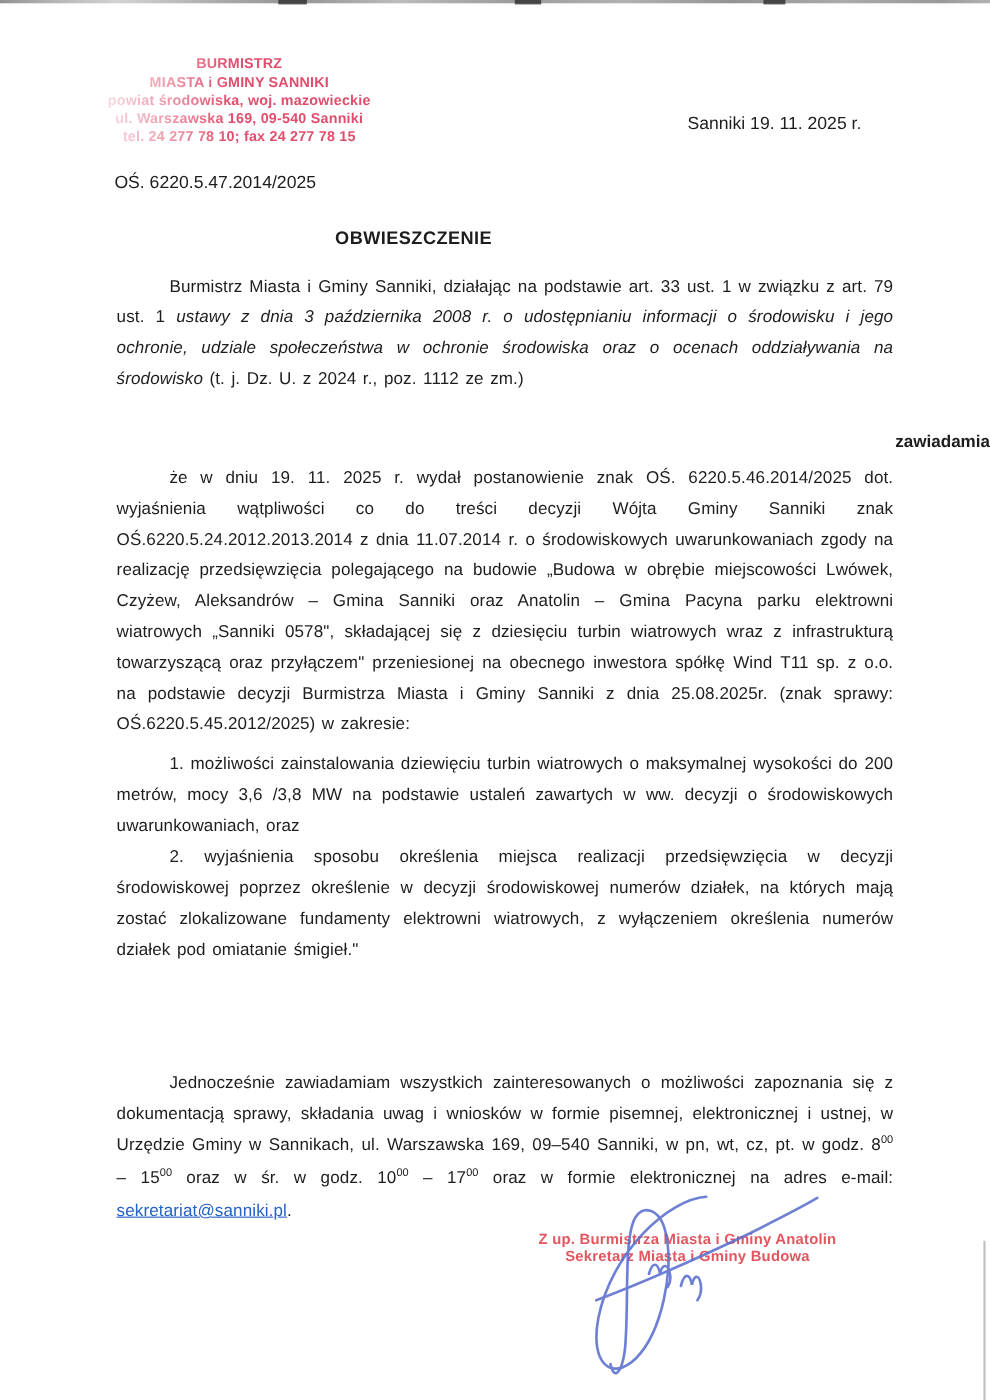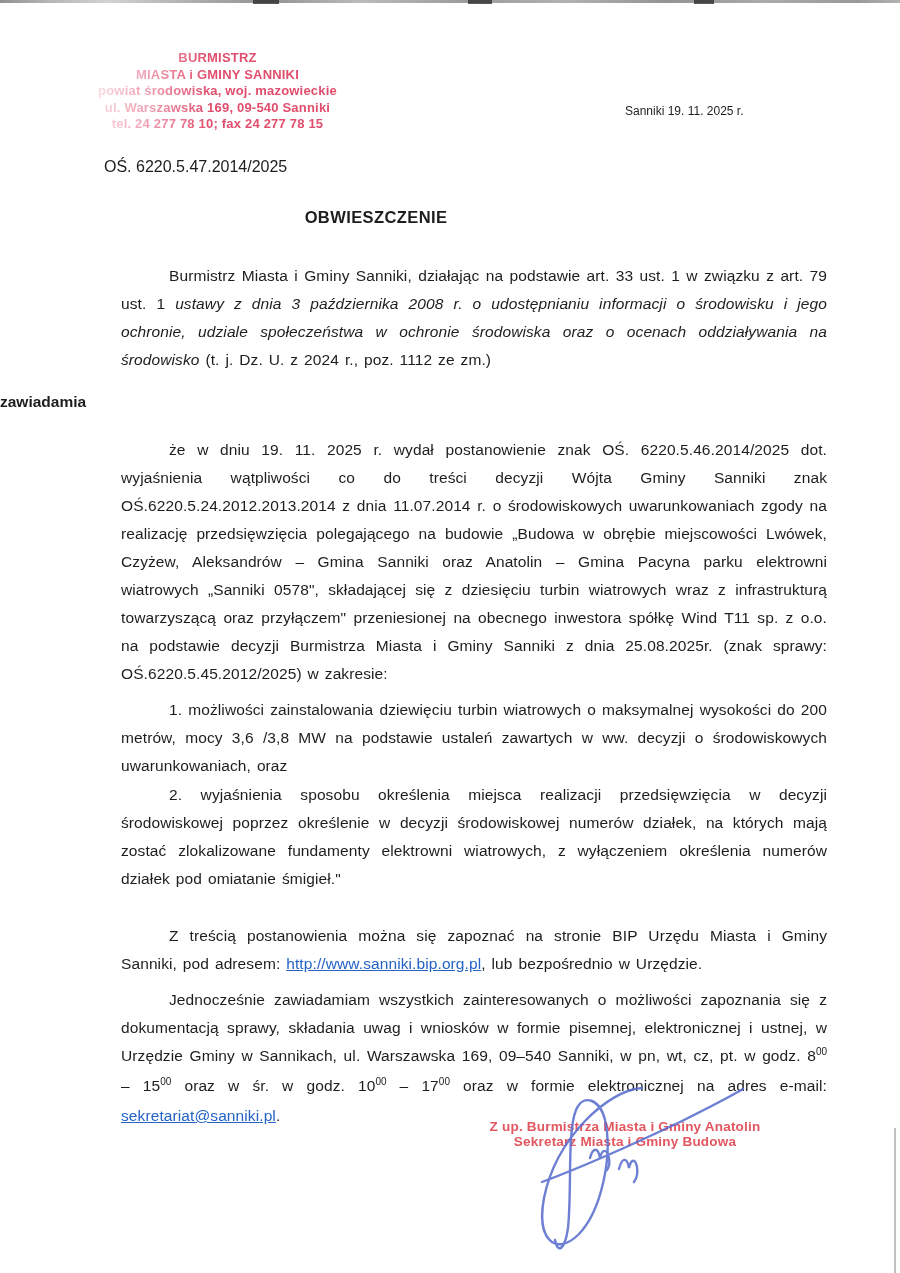--- a/index.html
+++ b/index.html
@@ -17,34 +17,34 @@
   .top-dash { position:absolute; top:0; height:4px; background:#2f2f2f; opacity:.8; }
   .edge-right { position:absolute; right:4px; top:1128px; width:2px; height:145px; background:#b5b5b5; opacity:.85; }
 
   
   .stamp {
     position:absolute; left:95px; top:50px; width:245px; text-align:center;
     color:#e14e6d; font-size:13px; line-height:16.6px; font-weight:600; letter-spacing:.2px;
     -webkit-mask-image:linear-gradient(to right, rgba(0,0,0,.18) 0px, rgba(0,0,0,.55) 55px, #000 115px);
     mask-image:linear-gradient(to right, rgba(0,0,0,.18) 0px, rgba(0,0,0,.55) 55px, #000 115px);
   }
-  .date  { position:absolute; left:625px; top:104px; font-size:12px; }
+  .date  { position:absolute; left:625px; top:104px; font-size:16px; }
   .ref   { position:absolute; left:104px; top:158px; font-size:16px; }
 
   .doc-title {
     position:absolute; left:0; top:208px; width:752px; text-align:center;
     font-weight:bold; font-size:16.5px; letter-spacing:.4px;
   }
   .sub-heading {
-    position:absolute; left:0; top:393px; width:900px; text-align:left;
+    position:absolute; left:0; top:393px; width:900px; text-align:right;
     font-weight:bold; font-size:15.5px;
   }
 
   .bodytext {
-    position:absolute; left:106px; width:706px; margin:15px;
+    position:absolute; left:106px; width:706px; margin:0;
     font-size:15.5px; line-height:28px; text-align:justify; text-indent:48px;
     letter-spacing:.1px; word-spacing:1.5px;
   }
   .p-intro  { top:247px; }
   .p-notice { top:421px; }
   .p-item1  { top:681px; }
   .p-item2  { top:766px; }
   .p-access { top:907px; }
   .p-info   { top:971px; }
 
@@ -91,21 +91,20 @@
   <p class="bodytext p-intro"><span>Burmistrz Miasta i Gminy Sanniki, działając na podstawie art. 33 ust. 1 w związku z art. 79 ust. 1 </span><span class="it">ustawy z dnia 3 października 2008 r. o udostępnianiu informacji o środowisku i jego ochronie, udziale społeczeństwa w ochronie środowiska oraz o ocenach oddziaływania na środowisko</span><span> (t. j. Dz. U. z 2024 r., poz. 1112 ze zm.)</span></p>
 
   <div class="sub-heading">zawiadamia</div>
 
   <p class="bodytext p-notice">że w dniu 19. 11. 2025 r. wydał postanowienie  znak OŚ. 6220.5.46.2014/2025 dot. wyjaśnienia wątpliwości co do treści decyzji Wójta Gminy Sanniki znak OŚ.6220.5.24.2012.2013.2014 z dnia 11.07.2014 r. o środowiskowych uwarunkowaniach zgody na realizację przedsięwzięcia polegającego na budowie „Budowa w obrębie miejscowości Lwówek, Czyżew, Aleksandrów – Gmina Sanniki oraz Anatolin – Gmina Pacyna parku elektrowni wiatrowych „Sanniki 0578", składającej się z dziesięciu turbin wiatrowych wraz z infrastrukturą towarzyszącą oraz przyłączem" przeniesionej na obecnego inwestora spółkę Wind T11 sp. z o.o. na podstawie decyzji Burmistrza Miasta i Gminy Sanniki z dnia 25.08.2025r. (znak sprawy: OŚ.6220.5.45.2012/2025) w zakresie:</p>
 
   <p class="bodytext p-item1">1. możliwości zainstalowania dziewięciu turbin wiatrowych o maksymalnej wysokości do 200 metrów, mocy 3,6 /3,8 MW na podstawie ustaleń zawartych w ww. decyzji o środowiskowych uwarunkowaniach, oraz</p>
 
   <p class="bodytext p-item2">2. wyjaśnienia sposobu określenia miejsca realizacji przedsięwzięcia w decyzji środowiskowej poprzez określenie w decyzji środowiskowej numerów działek, na których mają zostać zlokalizowane fundamenty elektrowni wiatrowych, z wyłączeniem określenia numerów działek pod omiatanie śmigieł."</p>
 
-  <p class="bodytext p-access"><span>Z treścią postanowienia można się zapoznać na stronie BIP Urzędu Miasta i Gminy Sanniki, pod adresem: </span><a class="lnk" href="#">http://www.sanniki.bip.org.pl</a><span>, lub bezpośrednio w Urzędzie.</span></p>
 
   <p class="bodytext p-info"><span>Jednocześnie zawiadamiam wszystkich zainteresowanych o możliwości zapoznania się z dokumentacją sprawy, składania uwag i wniosków w formie pisemnej, elektronicznej i ustnej, w Urzędzie Gminy w Sannikach, ul. Warszawska 169, 09–540 Sanniki, w pn, wt, cz, pt. w godz. 8</span><span class="sup">00</span><span> – 15</span><span class="sup">00</span><span> oraz w śr. w godz. 10</span><span class="sup">00</span><span> – 17</span><span class="sup">00</span><span> oraz w formie elektronicznej na adres e-mail: </span><a class="lnk" href="#">sekretariat@sanniki.pl</a><span>.</span></p>
 
   <div class="sig-stamp">
     <div>Z up. Burmistrza Miasta i Gminy Anatolin</div>
     <div>Sekretarz Miasta i Gminy Budowa</div>
   </div>
 
   <svg class="ink" width="320" height="200" viewBox="0 0 320 200">
     <g fill="none" stroke="#5b6fce" stroke-width="2.4" stroke-linecap="round" opacity="0.88">

